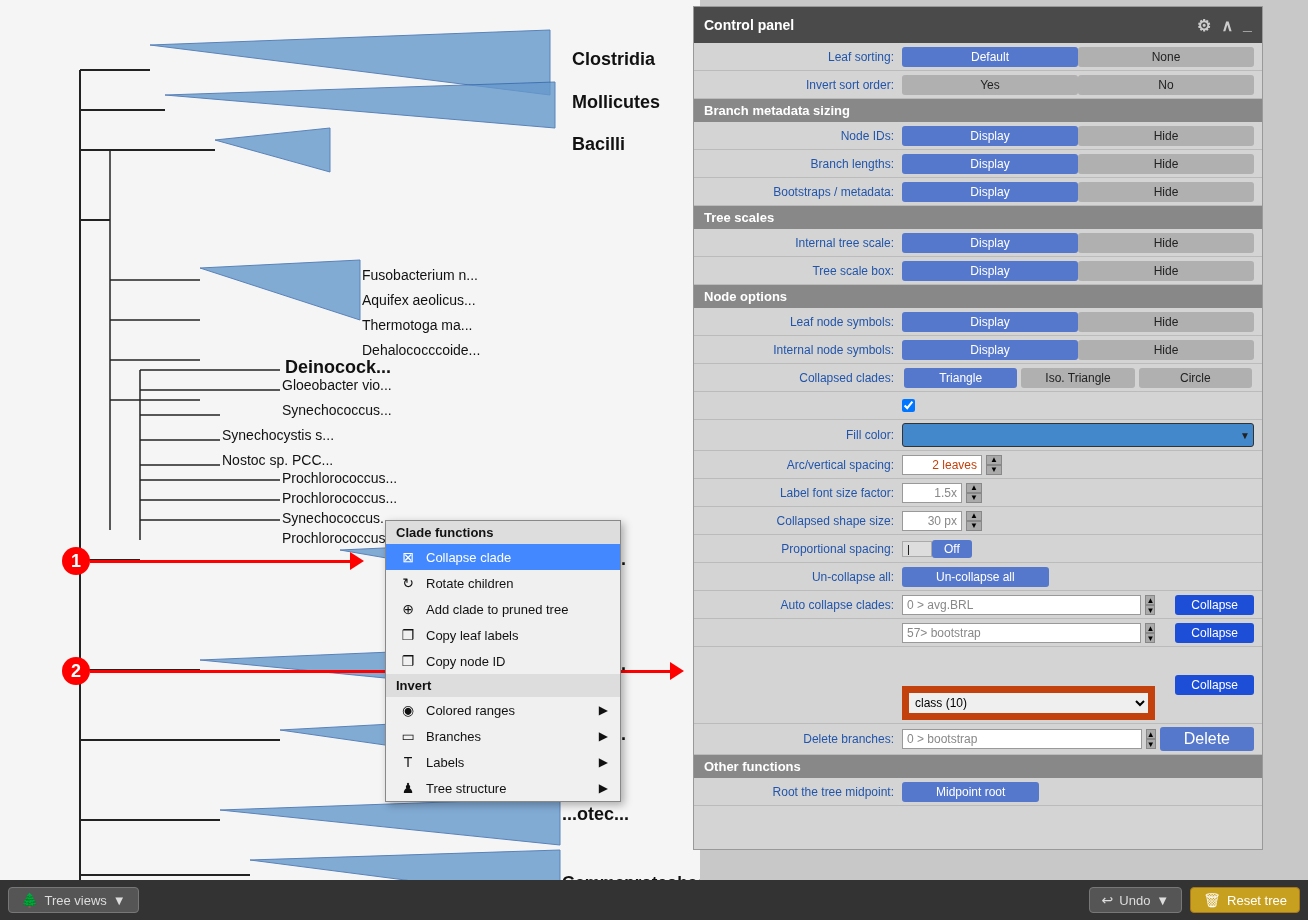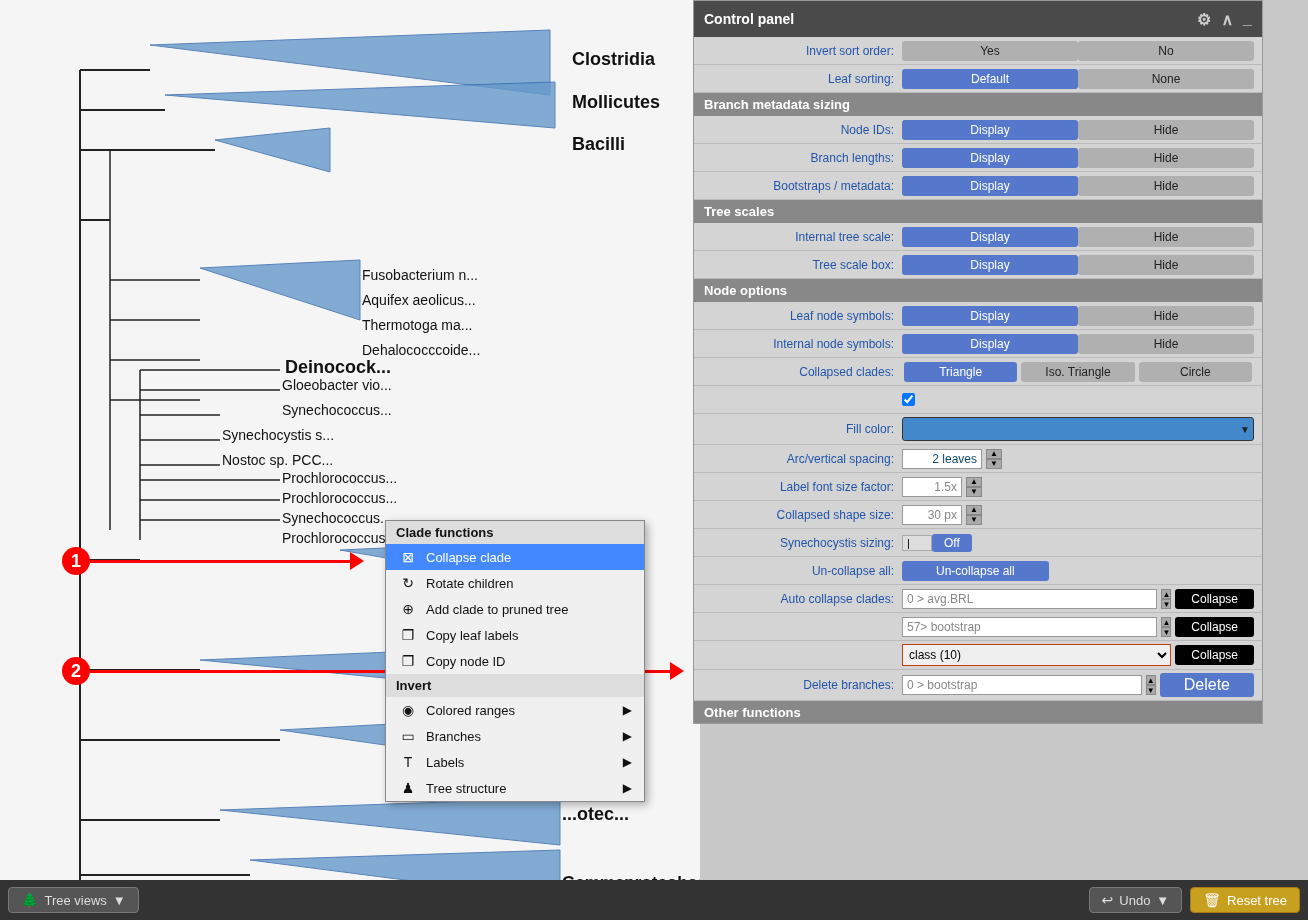--- a/index.html
+++ b/index.html
@@ -27,23 +27,23 @@
     .tree-svg {
       position: absolute;
       left: 0; top: 0;
       width: 700px;
       height: 920px;
     }
 
     
     .control-panel {
       position: absolute;
-      left: 693px; top: 0;
+      left: 693px; top: 6px;
       width: 570px;
-      height: 724px;
+      height: 844px;
       background: #d4d4d4;
       border: 1px solid #999;
     }
 
     .cp-header {
       background: #4a4a4a;
       color: #fff;
       font-size: 14px;
       font-weight: bold;
       padding: 8px 10px;
@@ -179,48 +179,49 @@
       background: #5577cc;
       color: white;
       border: none;
       padding: 3px 34px;
       cursor: pointer;
       border-radius: 3px;
       font-size: 12px;
     }
 
     .cp-collapse-btn {
-      background: #000000;
+      background: #1d4ed8;
       color: white;
       border: none;
       padding: 3px 16px;
       cursor: pointer;
       border-radius: 3px;
       font-size: 12px;
+      margin-left: 16px;
     }
 
     .cp-delete-btn {
       background: #5577cc;
       color: white;
       border: none;
       padding: 3px 24px;
       cursor: pointer;
       border-radius: 3px;
       font-size: 16px;
     }
 
     
     .context-menu {
       position: absolute;
       left: 385px;
       top: 520px;
       background: #f0f0f0;
       border: 1px solid #888;
       box-shadow: 3px 3px 8px rgba(0,0,0,0.3);
-      width: 260px;
+      width: 236px;
       z-index: 100;
     }
 
     .ctx-section {
       background: #ddd;
       font-weight: bold;
       padding: 4px 10px;
       font-size: 13px;
       color: #111;
     }
@@ -431,29 +432,29 @@
     <span>Control panel</span>
     <div class="cp-header-icons">
       <span class="cp-header-icon">⚙</span>
       <span class="cp-header-icon">∧</span>
       <span class="cp-header-icon">_</span>
     </div>
   </div>
   <div class="cp-body">
 
     <div class="cp-row">
+      <span class="cp-row-label">Leaf sorting:</span>
+      <span class="cp-btn cp-btn-active">Default</span>
+      <span class="cp-btn cp-btn-inactive">None</span>
+    </div>
+
+    <div class="cp-row">
       <span class="cp-row-label">Invert sort order:</span>
       <span class="cp-btn cp-btn-inactive">Yes</span>
       <span class="cp-btn cp-btn-inactive">No</span>
-    </div>
-
-    <div class="cp-row">
-      <span class="cp-row-label">Leaf sorting:</span>
-      <span class="cp-btn cp-btn-active">Default</span>
-      <span class="cp-btn cp-btn-inactive">None</span>
     </div>
 
     <div class="cp-section-header">Branch metadata sizing</div>
 
     <div class="cp-row">
       <span class="cp-row-label">Node IDs:</span>
       <span class="cp-btn cp-btn-active">Display</span>
       <span class="cp-btn cp-btn-inactive">Hide</span>
     </div>
     <div class="cp-row">
@@ -508,21 +509,21 @@
     <div class="cp-row">
       <span class="cp-row-label">Fill color:</span>
       <div class="color-picker-btn" style="flex:1; height:24px; background:#4488cc; border:1px solid #333; border-radius:3px; display:flex; align-items:center; justify-content:flex-end; padding-right:3px;">
         <span style="font-size:10px; color:#222;">▼</span>
       </div>
     </div>
 
     <div class="cp-row">
       <span class="cp-row-label">Arc/vertical spacing:</span>
       <div class="cp-spinner">
-        <input type="text" value="2 leaves" style="width: 80px; font-size: 12px; padding: 2px 4px; border: 1px solid rgb(153, 153, 153); color: #0c4a6e;">
+        <input type="text" value="2 leaves" style="width: 80px; font-size: 12px; padding: 2px 4px; border: 1px solid rgb(153, 153, 153); color: #c2410c;">
         <div class="cp-spinner-btns">
           <button class="cp-spinner-btn">▲</button>
           <button class="cp-spinner-btn">▼</button>
         </div>
       </div>
     </div>
 
     <div class="cp-row">
       <span class="cp-row-label">Label font size factor:</span>
       <div class="cp-spinner">
@@ -539,21 +540,21 @@
       <div class="cp-spinner">
         <input type="text" value="30 px" style="width: 60px; font-size: 12px; padding: 2px 4px; border: 1px solid rgb(153, 153, 153); color: rgb(136, 136, 136);">
         <div class="cp-spinner-btns">
           <button class="cp-spinner-btn">▲</button>
           <button class="cp-spinner-btn">▼</button>
         </div>
       </div>
     </div>
 
     <div class="cp-row">
-      <span class="cp-row-label">Synechocystis sizing:</span>
+      <span class="cp-row-label">Proportional spacing:</span>
       <span style="flex:0 0 30px; border:1px solid #aaa; padding:1px 4px; font-size:11px; background:#ddd;">|</span>
       <button class="cp-off-btn">Off</button>
     </div>
 
     <div class="cp-row">
       <span class="cp-row-label">Un-collapse all:</span>
       <button class="cp-uncollapse-btn">Un-collapse all</button>
     </div>
 
     <div class="cp-row">
@@ -571,21 +572,21 @@
       <input type="text" value="57&gt; bootstrap" style="flex: 1 1 0%; font-size: 12px; padding: 2px 4px; border: 1px solid rgb(153, 153, 153); color: rgb(136, 136, 136); margin-right: 4px;">
       <div style="display:flex; flex-direction:column; margin-right:4px;">
         <button style="height:10px; font-size:8px; cursor:pointer; background:#aaa; border:1px solid #888;">▲</button>
         <button style="height:10px; font-size:8px; cursor:pointer; background:#aaa; border:1px solid #888;">▼</button>
       </div>
       <button class="cp-collapse-btn">Collapse</button>
     </div>
 
     <div class="cp-row">
       <span style="flex:0 0 200px;"></span>
-      <select style="flex:1; font-size:12px; padding:2px; border:1px solid #c2410c; margin-right:4px;">
+      <select style="flex:1; font-size:12px; padding:2px; border:7px solid #c2410c; margin-right:4px;margin-top:36px;">
         <option>class (10)</option>
       </select>
       <button class="cp-collapse-btn">Collapse</button>
     </div>
 
     <div class="cp-row">
       <span class="cp-row-label">Delete branches:</span>
       <input type="text" value="0 &gt; bootstrap" style="flex: 1 1 0%; font-size: 12px; padding: 2px 4px; border: 1px solid rgb(153, 153, 153); color: rgb(136, 136, 136); margin-right: 4px;">
       <div style="display:flex; flex-direction:column; margin-right:4px;">
         <button style="height:10px; font-size:8px; cursor:pointer; background:#aaa; border:1px solid #888;">▲</button>

